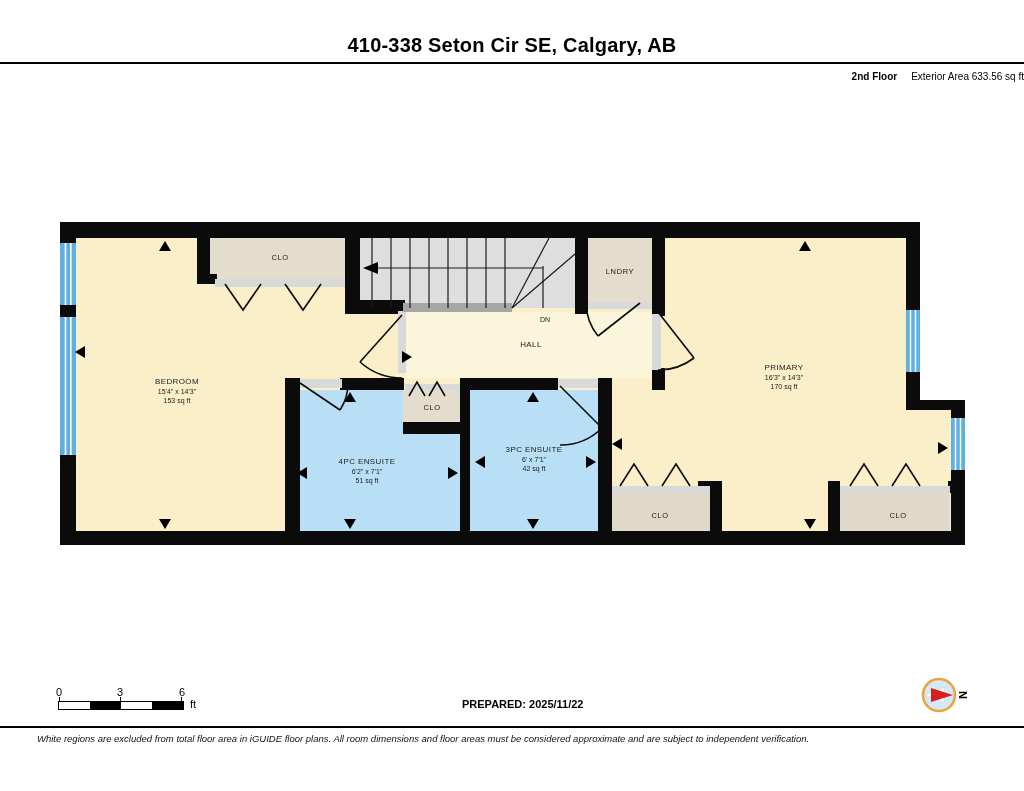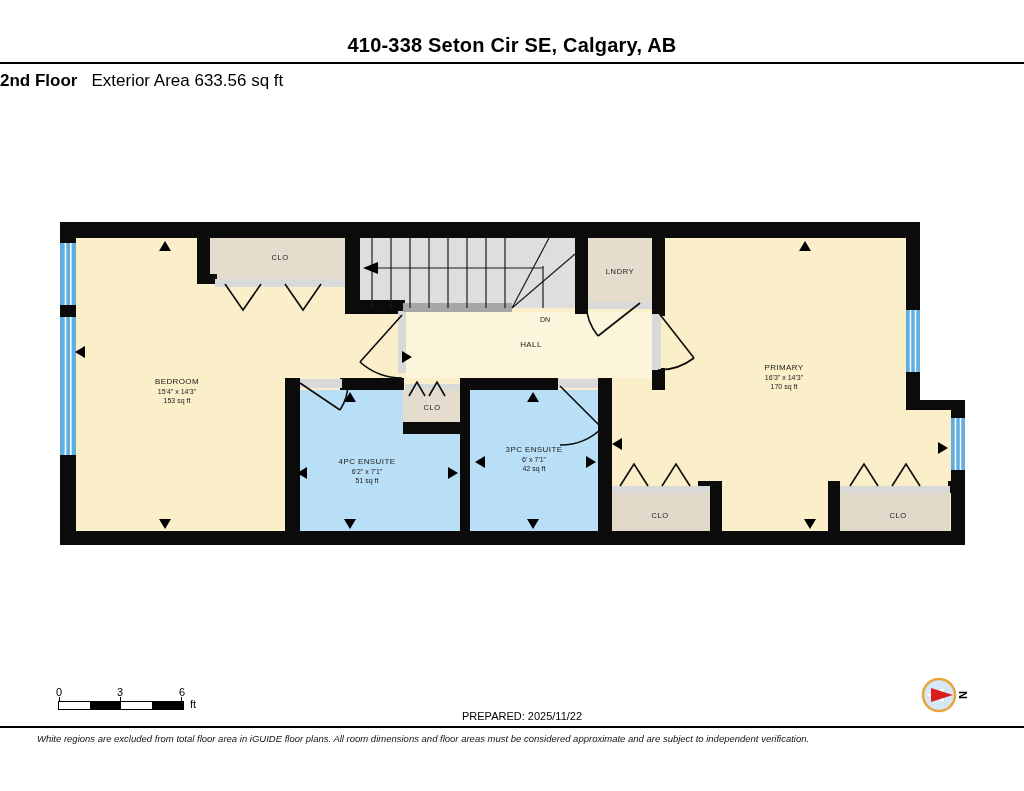--- a/index.html
+++ b/index.html
@@ -1,29 +1,29 @@
 <!DOCTYPE html>
 <html><head>
 <meta charset="utf-8">
 <style>
   html,body{margin:0;padding:0;background:#fff;}
   body{font-family:"Liberation Sans", sans-serif;color:#000;}
   #page{position:relative;width:1024px;height:791px;background:#fff;overflow:hidden;}
   .title{position:absolute;top:34px;left:0;width:100%;text-align:center;font-size:20px;font-weight:bold;letter-spacing:.2px;}
   .rule-top{position:absolute;top:62px;left:0;width:100%;height:2px;background:#000;}
-  .subheader{position:absolute;top:71px;left:0;width:100%;text-align:left;font-size:17px;}
+  .subheader{position:absolute;top:71px;left:0;width:100%;text-align:right;font-size:10px;}
   .subheader .floor{font-weight:bold;margin-right:14px;}
   .plan{position:absolute;left:60px;top:222px;}
   .scalebar{position:absolute;left:58px;top:686px;width:160px;height:30px;}
   .scalebar .num{position:absolute;top:0;font-size:11px;transform:translateX(-50%);}
   .scalebar .bar{position:absolute;top:15px;left:0;width:124px;height:7px;border:1px solid #000;display:flex;}
   .scalebar .seg{height:100%;flex:0 0 31px;}
   .scalebar .tick{position:absolute;top:11px;width:1px;height:4px;background:#000;}
   .scalebar .unit{position:absolute;left:132px;top:12px;font-size:11px;text-align:right;}
-  .prepared{position:absolute;top:698px;left:462px;font-size:11px;font-weight:normal;margin-top:12px;}
+  .prepared{position:absolute;top:698px;left:462px;font-size:11px;font-weight:bold;}
   .compass{position:absolute;left:918px;top:674px;}
   .rule-footer{position:absolute;top:726px;left:0;width:100%;height:2px;background:#000;}
   .footer-text{position:absolute;top:733px;left:37px;width:960px;font-size:9.5px;color:#111;font-style:italic;}
   svg text{font-family:"Liberation Sans", sans-serif;}
   .room-name{font-size:8px;fill:#1a1a1a;letter-spacing:.4px;}
   .room-dim{font-size:7px;fill:#1a1a1a;}
   .room-tag{font-size:7.5px;fill:#1a1a1a;letter-spacing:.6px;}
 </style>
 </head>
 <body>

